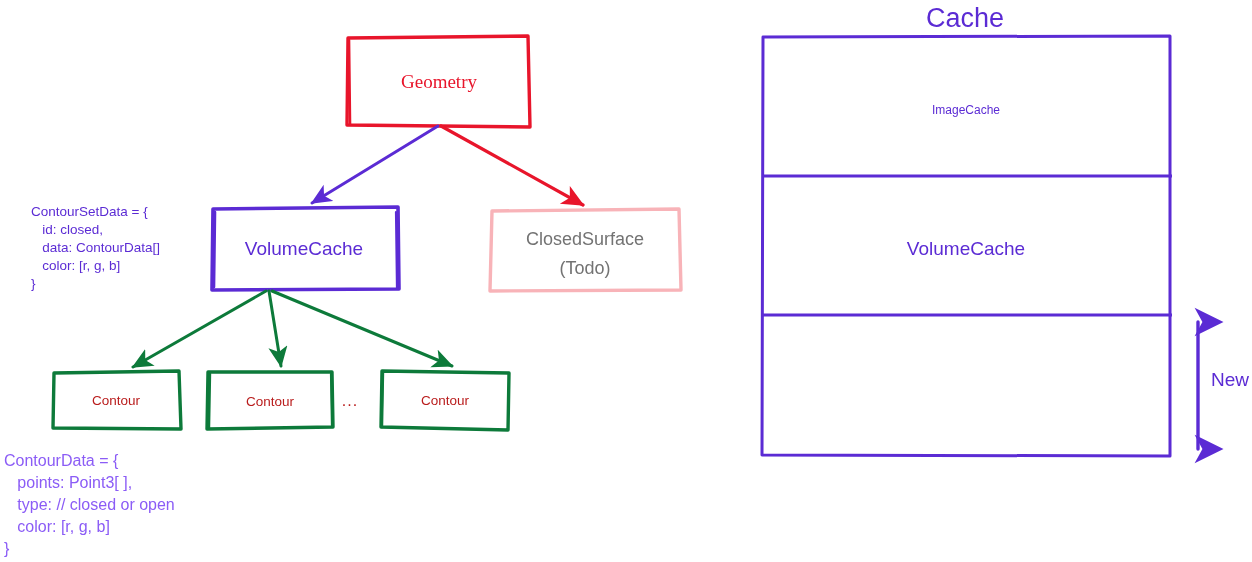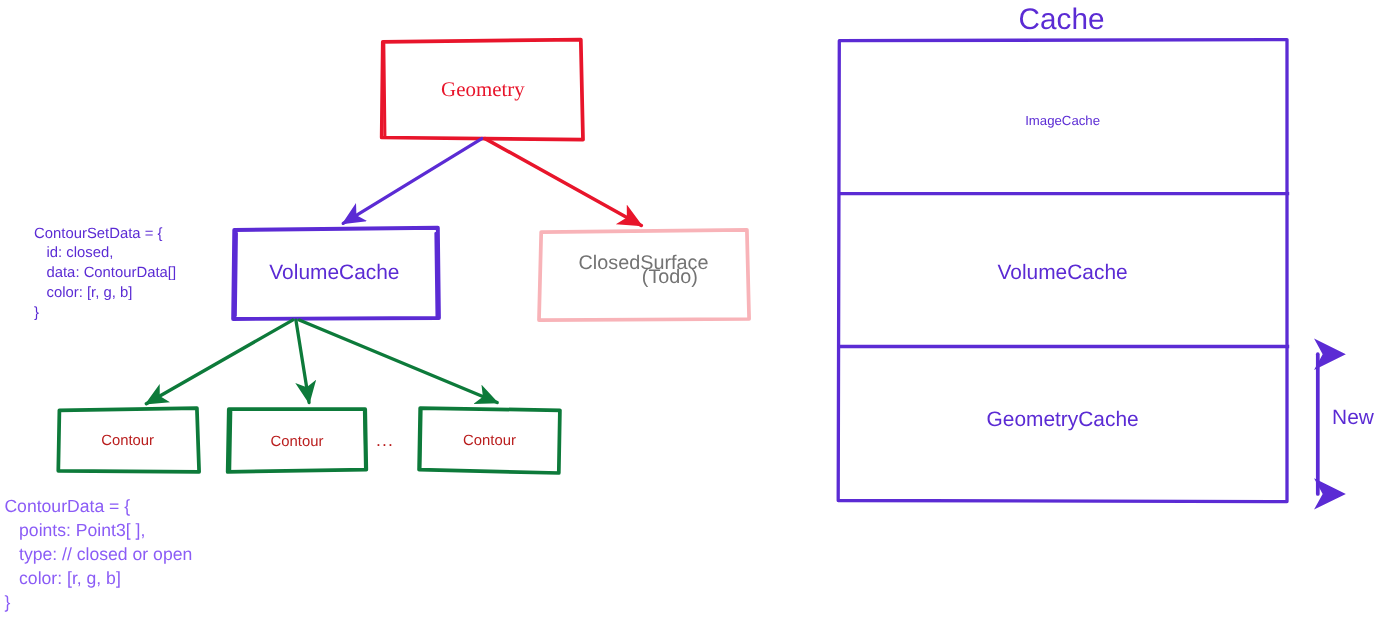--- a/index.html
+++ b/index.html
@@ -84,21 +84,21 @@
     </g>
 
     <path d="M1198,322 L1198,449" fill="none" stroke="#5b2bd4" stroke-width="3.4" stroke-linecap="round" marker-start="url(#ah-up)" marker-end="url(#ah-dn)"></path>
   </svg>
 
   <div class="lbl ctr t-red" style="left:439px;top:82px;font-size:19px;font-family:Liberation Serif, serif;">Geometry</div>
 
   <div class="lbl ctr t-purple" style="left:304px;top:249px;font-size:19px;">VolumeCache</div>
 
   <div class="lbl ctr t-pink" style="left:585px;top:239px;font-size:18px;">ClosedSurface</div>
-  <div class="lbl ctr t-pink" style="left:585px;top:252px;font-size:18px;margin-left:24px;">(Todo)</div>
+  <div class="lbl ctr t-pink" style="left:585px;top:268px;font-size:18px;">(Todo)</div>
 
   <div class="lbl ctr t-green" style="left:116px;top:400px;font-size:13.5px;">Contour</div>
   <div class="lbl ctr t-green" style="left:270px;top:401px;font-size:13.5px;">Contour</div>
   <div class="lbl ctr t-green" style="left:445px;top:400px;font-size:13.5px;">Contour</div>
   <div class="lbl ctr t-green" style="left:350px;top:401px;font-size:16px;letter-spacing:1px;">...</div>
 
   <div class="lbl code code-purple" style="left:31px;top:203px;">ContourSetData = {
    id: closed,
    data: ContourData[]
    color: [r, g, b]
@@ -107,17 +107,16 @@
   <div class="lbl code code-green" style="left:4px;top:450px;">ContourData = {
    points: Point3[ ],
    type: // closed or open
    color: [r, g, b]
 }</div>
 
   <div class="lbl ctr t-purple" style="left:965px;top:18px;font-size:27px;">Cache</div>
 
   <div class="lbl ctr t-purple" style="left:966px;top:110px;font-size:12px;">ImageCache</div>
   <div class="lbl ctr t-purple" style="left:966px;top:249px;font-size:19px;">VolumeCache</div>
-  <div class="lbl ctr t-purple" style="left:966px;top:382px;font-size:19px;">GeometryCache</div>
 
   <div class="lbl t-purple" style="left:1211px;top:369px;font-size:19px;">New</div>
 
 </div>
 
 </body></html>

